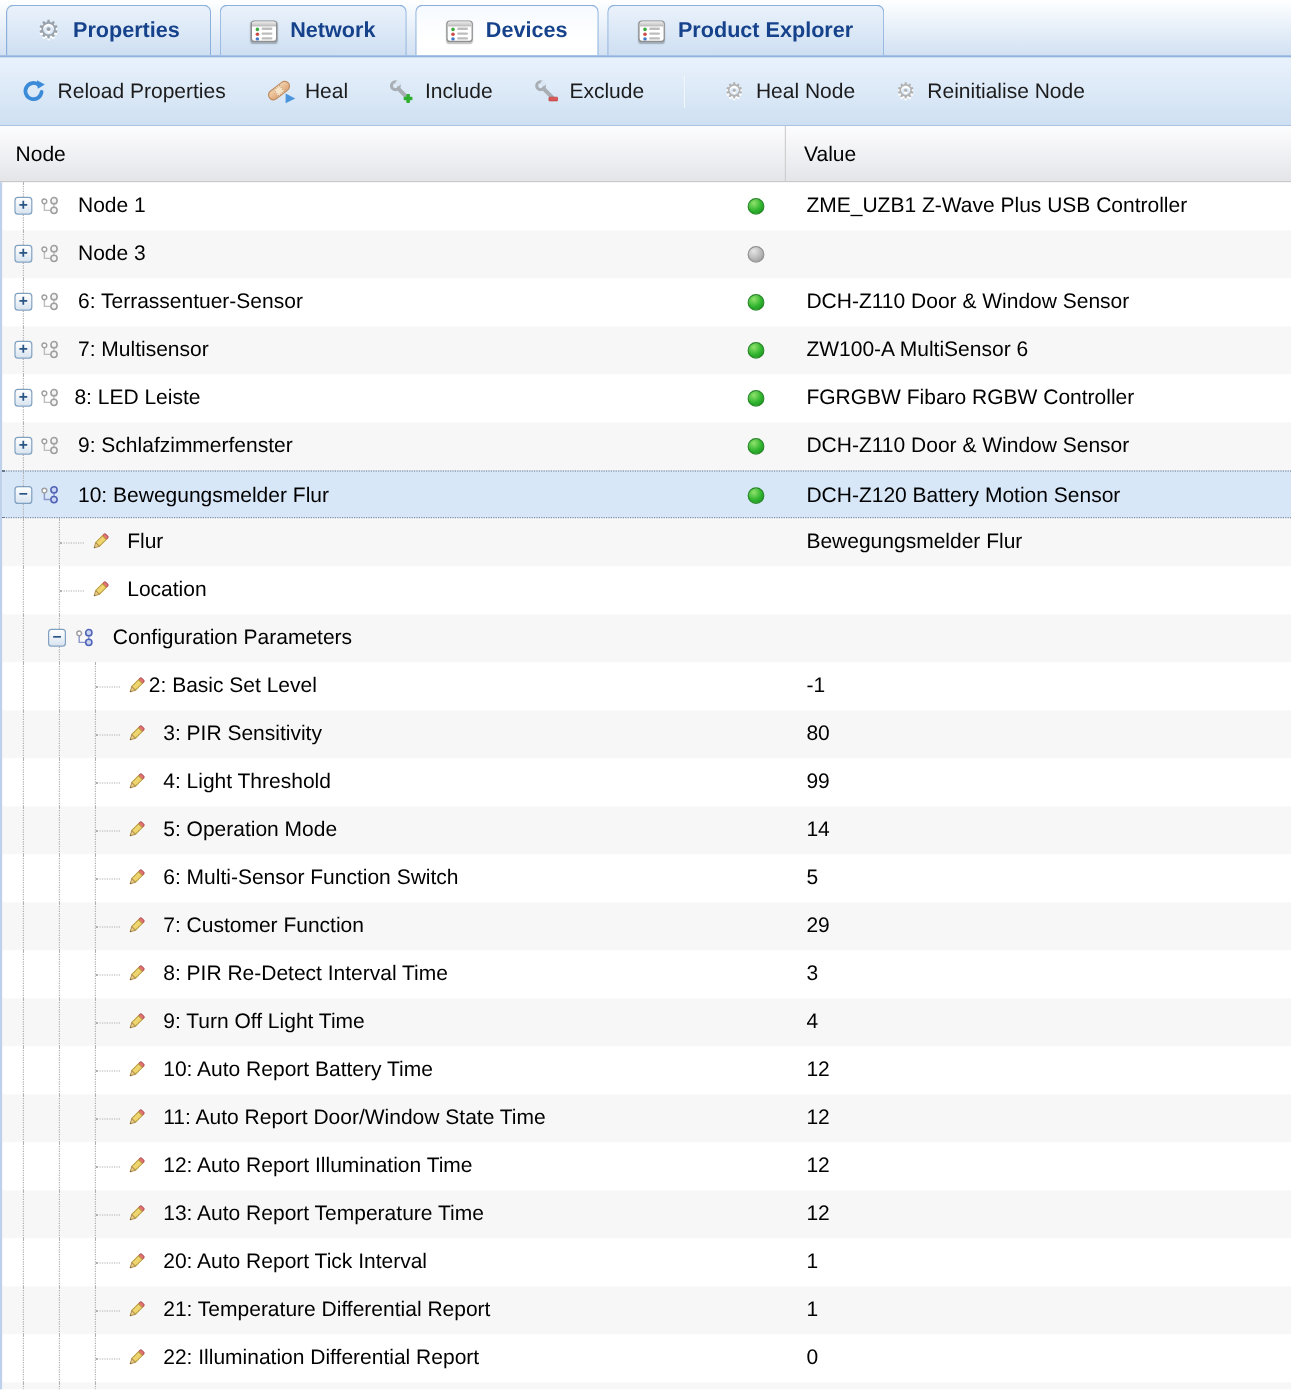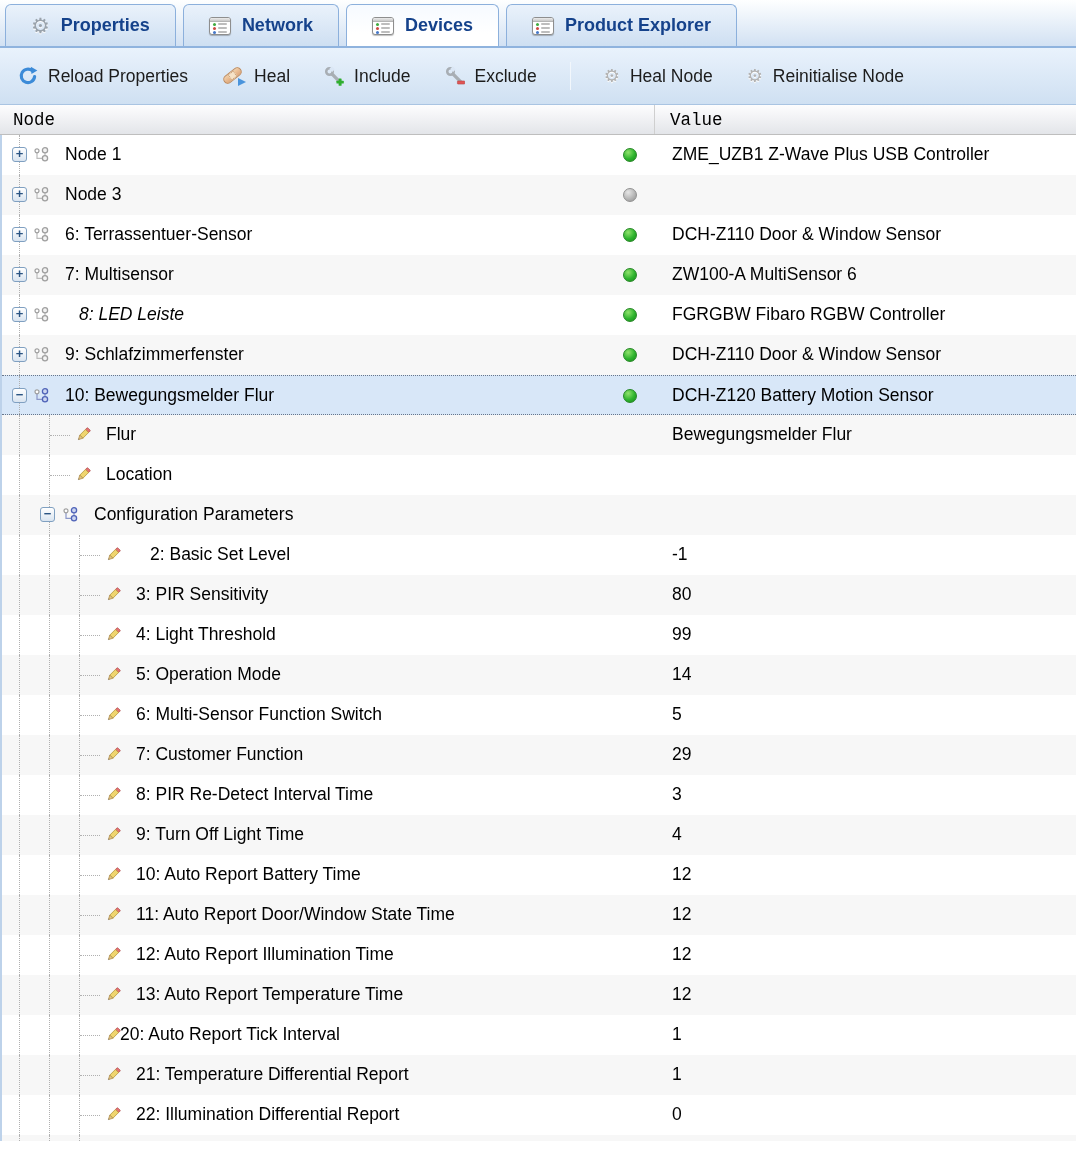--- a/index.html
+++ b/index.html
@@ -35,22 +35,22 @@
   .bandage { position:relative; width:22px; height:20px; }
   .band { position:absolute; left:0; top:5px; width:21px; height:9px; transform:rotate(-38deg);
     background:linear-gradient(#f2d0a9,#dfa87b); border:1px solid #bf8a5c; border-radius:5px; }
   .pad { position:absolute; left:7px; top:6px; width:7px; height:7px; transform:rotate(-38deg);
     background:#f6e3c8; border:1px dotted #c9a077; }
   .barrow { position:absolute; right:-2px; bottom:0; width:0; height:0;
     border-top:4px solid transparent; border-bottom:4px solid transparent;
     border-left:8px solid #4a94dc; }
 
   
-  .grid-header { height:30px; display:flex; background:linear-gradient(#fdfdfe,#e3e5e9);
-    border-bottom:1px solid #bebebe;font-family:Liberation Mono, monospace; }
+  .grid-header { height:47px; display:flex; background:linear-gradient(#fdfdfe,#e3e5e9);
+    border-bottom:1px solid #bebebe; }
   .gh-node { width:655px; border-right:1px solid #cfcfcf; display:flex; align-items:center;
     padding-left:13px; font-size:17.5px; color:#000; cursor:pointer; }
   .gh-value { flex:1; display:flex; align-items:center; padding-left:15px;
     font-size:17.5px; color:#000; cursor:pointer; }
 
   
   .grid-body { border-left:2px solid #bdd2ea; }
   .row { height:40px; position:relative; background:#fff; cursor:pointer; }
   .row.alt { background:#f7f7f7; }
   .row.sel { background:#d8e7f8; border-top:1px dotted #68768a; border-bottom:1px dotted #68768a; }
@@ -275,21 +275,21 @@
       <span class="exp" style="left: 10px;">+</span>
       <span class="icon rowicon" style="left: 31px;">
         <svg width="17" height="17" viewBox="0 0 17 17">
           <path d="M4 6.8 V12.3 H9.2" fill="none" stroke="#bcbcbc" stroke-width="1.2"></path>
           <path d="M12 6.8 V9.4" stroke="#bcbcbc" stroke-width="1.2"></path>
           <circle cx="4" cy="4.8" r="2" fill="#fff" stroke="#9f9f9f" stroke-width="1.2"></circle>
           <circle cx="12" cy="4.2" r="2.6" fill="#f4f4f4" stroke="#9f9f9f" stroke-width="1.3"></circle>
           <circle cx="12" cy="12.3" r="2.6" fill="#f4f4f4" stroke="#9f9f9f" stroke-width="1.3"></circle>
         </svg>
       </span>
-      <span class="rlabel" style="left: 77px; font-style: italic;">8: LED Leiste</span>
+      <span class="rlabel" style="left: 60px;">8: LED Leiste</span>
       <span class="dot green"></span>
       <span class="rvalue">FGRGBW Fibaro RGBW Controller</span>
     </div>
     <div class="row alt">
       <span class="vguide g17"></span>
       <span class="exp" style="left: 10px;">+</span>
       <span class="icon rowicon" style="left: 31px;">
         <svg width="17" height="17" viewBox="0 0 17 17">
           <path d="M4 6.8 V12.3 H9.2" fill="none" stroke="#bcbcbc" stroke-width="1.2"></path>
           <path d="M12 6.8 V9.4" stroke="#bcbcbc" stroke-width="1.2"></path>
@@ -374,21 +374,21 @@
       <span class="icon rowicon" style="left: 103px;">
         <svg width="17" height="17" viewBox="0 0 17 17">
           <g transform="rotate(45 8.5 8.5)">
             <rect x="6.3" y="0.8" width="4.4" height="3.1" rx="0.9" fill="#e57373" stroke="#b25252" stroke-width="0.8"></rect>
             <rect x="6.3" y="3.6" width="4.4" height="8" fill="#efd56f" stroke="#b89b3e" stroke-width="0.8"></rect>
             <path d="M6.3 11.6 H10.7 L8.5 15.7 Z" fill="#e8c87e" stroke="#a8874a" stroke-width="0.7"></path>
             <path d="M7.9 14.6 L8.5 15.7 L9.1 14.6 Z" fill="#555"></path>
           </g>
         </svg>
       </span>
-      <span class="rlabel" style="left: 148px;">2: Basic Set Level</span>
+      <span class="rlabel" style="left: 122px;">2: Basic Set Level</span>
       <span class="rvalue">-1</span>
     </div>
     <div class="row alt">
       <span class="vguide g17"></span>
       <span class="vguide g47"></span>
       <span class="vguide g77"></span>
       <span class="elbow" style="left: 78px;"></span>
       <span class="icon rowicon" style="left: 103px;">
         <svg width="17" height="17" viewBox="0 0 17 17">
           <g transform="rotate(45 8.5 8.5)">
@@ -590,21 +590,21 @@
       <span class="icon rowicon" style="left: 103px;">
         <svg width="17" height="17" viewBox="0 0 17 17">
           <g transform="rotate(45 8.5 8.5)">
             <rect x="6.3" y="0.8" width="4.4" height="3.1" rx="0.9" fill="#e57373" stroke="#b25252" stroke-width="0.8"></rect>
             <rect x="6.3" y="3.6" width="4.4" height="8" fill="#efd56f" stroke="#b89b3e" stroke-width="0.8"></rect>
             <path d="M6.3 11.6 H10.7 L8.5 15.7 Z" fill="#e8c87e" stroke="#a8874a" stroke-width="0.7"></path>
             <path d="M7.9 14.6 L8.5 15.7 L9.1 14.6 Z" fill="#555"></path>
           </g>
         </svg>
       </span>
-      <span class="rlabel" style="left: 118px;">20: Auto Report Tick Interval</span>
+      <span class="rlabel" style="left: 134px;">20: Auto Report Tick Interval</span>
       <span class="rvalue">1</span>
     </div>
     <div class="row alt">
       <span class="vguide g17"></span>
       <span class="vguide g47"></span>
       <span class="vguide g77"></span>
       <span class="elbow" style="left: 78px;"></span>
       <span class="icon rowicon" style="left: 103px;">
         <svg width="17" height="17" viewBox="0 0 17 17">
           <g transform="rotate(45 8.5 8.5)">

